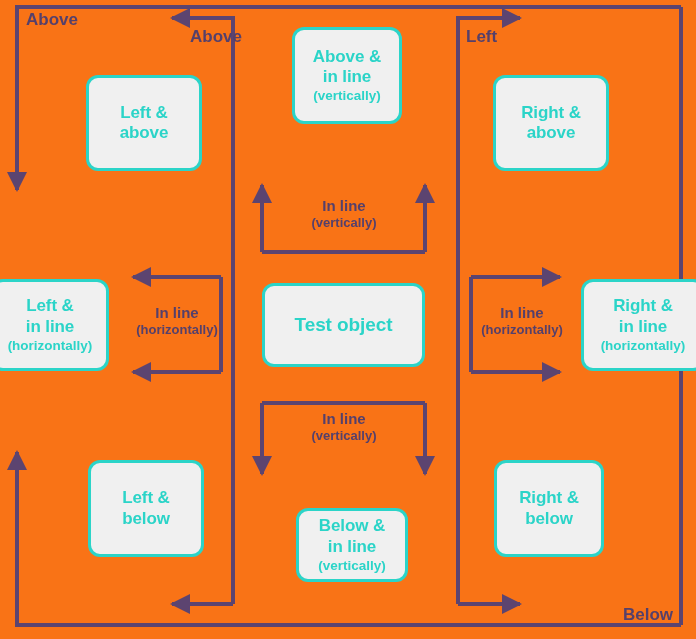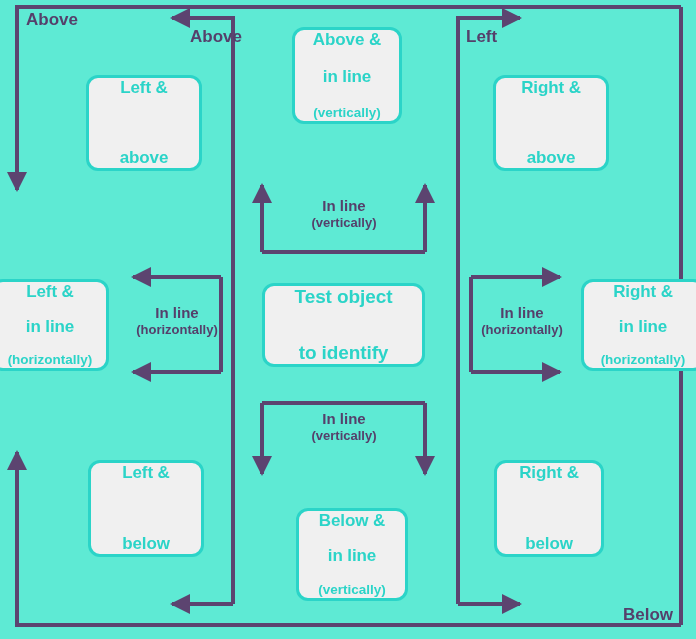--- a/index.html
+++ b/index.html
@@ -4,41 +4,41 @@
 <style>
   html, body {
     margin: 0;
     padding: 0;
     background: #ffffff;
   }
   #diagram-root {
     position: relative;
     width: 696px;
     height: 639px;
-    background: #5eead4;
+    background: #f97316;
     font-family: "Liberation Sans", sans-serif;
     overflow: hidden;
   }
   #diagram-svg {
     position: absolute;
     left: 0;
     top: 0;
     width: 696px;
     height: 639px;
   }
   .node-box {
     position: absolute;
     box-sizing: border-box;
     background: #f0f0f0;
     border: 3px solid #2bd4c8;
     border-radius: 12px;
     display: flex;
     flex-direction: column;
     align-items: center;
-    justify-content: space-between;
+    justify-content: center;
     color: #2bd4c8;
     font-weight: bold;
     line-height: 1.18;
     text-align: center;
   }
   .node-box .main-line {
     font-size: 17px;
     letter-spacing: -0.1px;
   }
   .node-box .sub-line {
@@ -162,35 +162,34 @@
   </div>
 
   <div class="node-box" style="left:-9px; top:279px; width:118px; height:92px;">
     <span class="main-line">Left &amp;</span>
     <span class="main-line">in line</span>
     <span class="sub-line">(horizontally)</span>
   </div>
 
   <div class="node-box center-node" style="left:262px; top:283px; width:163px; height:84px;">
     <span class="main-line">Test object</span>
-    <span class="main-line">to identify</span>
   </div>
 
   <div class="node-box" style="left:581px; top:279px; width:124px; height:92px;">
     <span class="main-line">Right &amp;</span>
     <span class="main-line">in line</span>
     <span class="sub-line">(horizontally)</span>
   </div>
 
   <div class="node-box" style="left:88px; top:460px; width:116px; height:97px;">
     <span class="main-line">Left &amp;</span>
     <span class="main-line">below</span>
   </div>
 
-  <div class="node-box" style="left:296px; top:508px; width:112px; height:93px;">
+  <div class="node-box" style="left:296px; top:508px; width:112px; height:74px;">
     <span class="main-line">Below &amp;</span>
     <span class="main-line">in line</span>
     <span class="sub-line">(vertically)</span>
   </div>
 
   <div class="node-box" style="left:494px; top:460px; width:110px; height:97px;">
     <span class="main-line">Right &amp;</span>
     <span class="main-line">below</span>
   </div>
 

